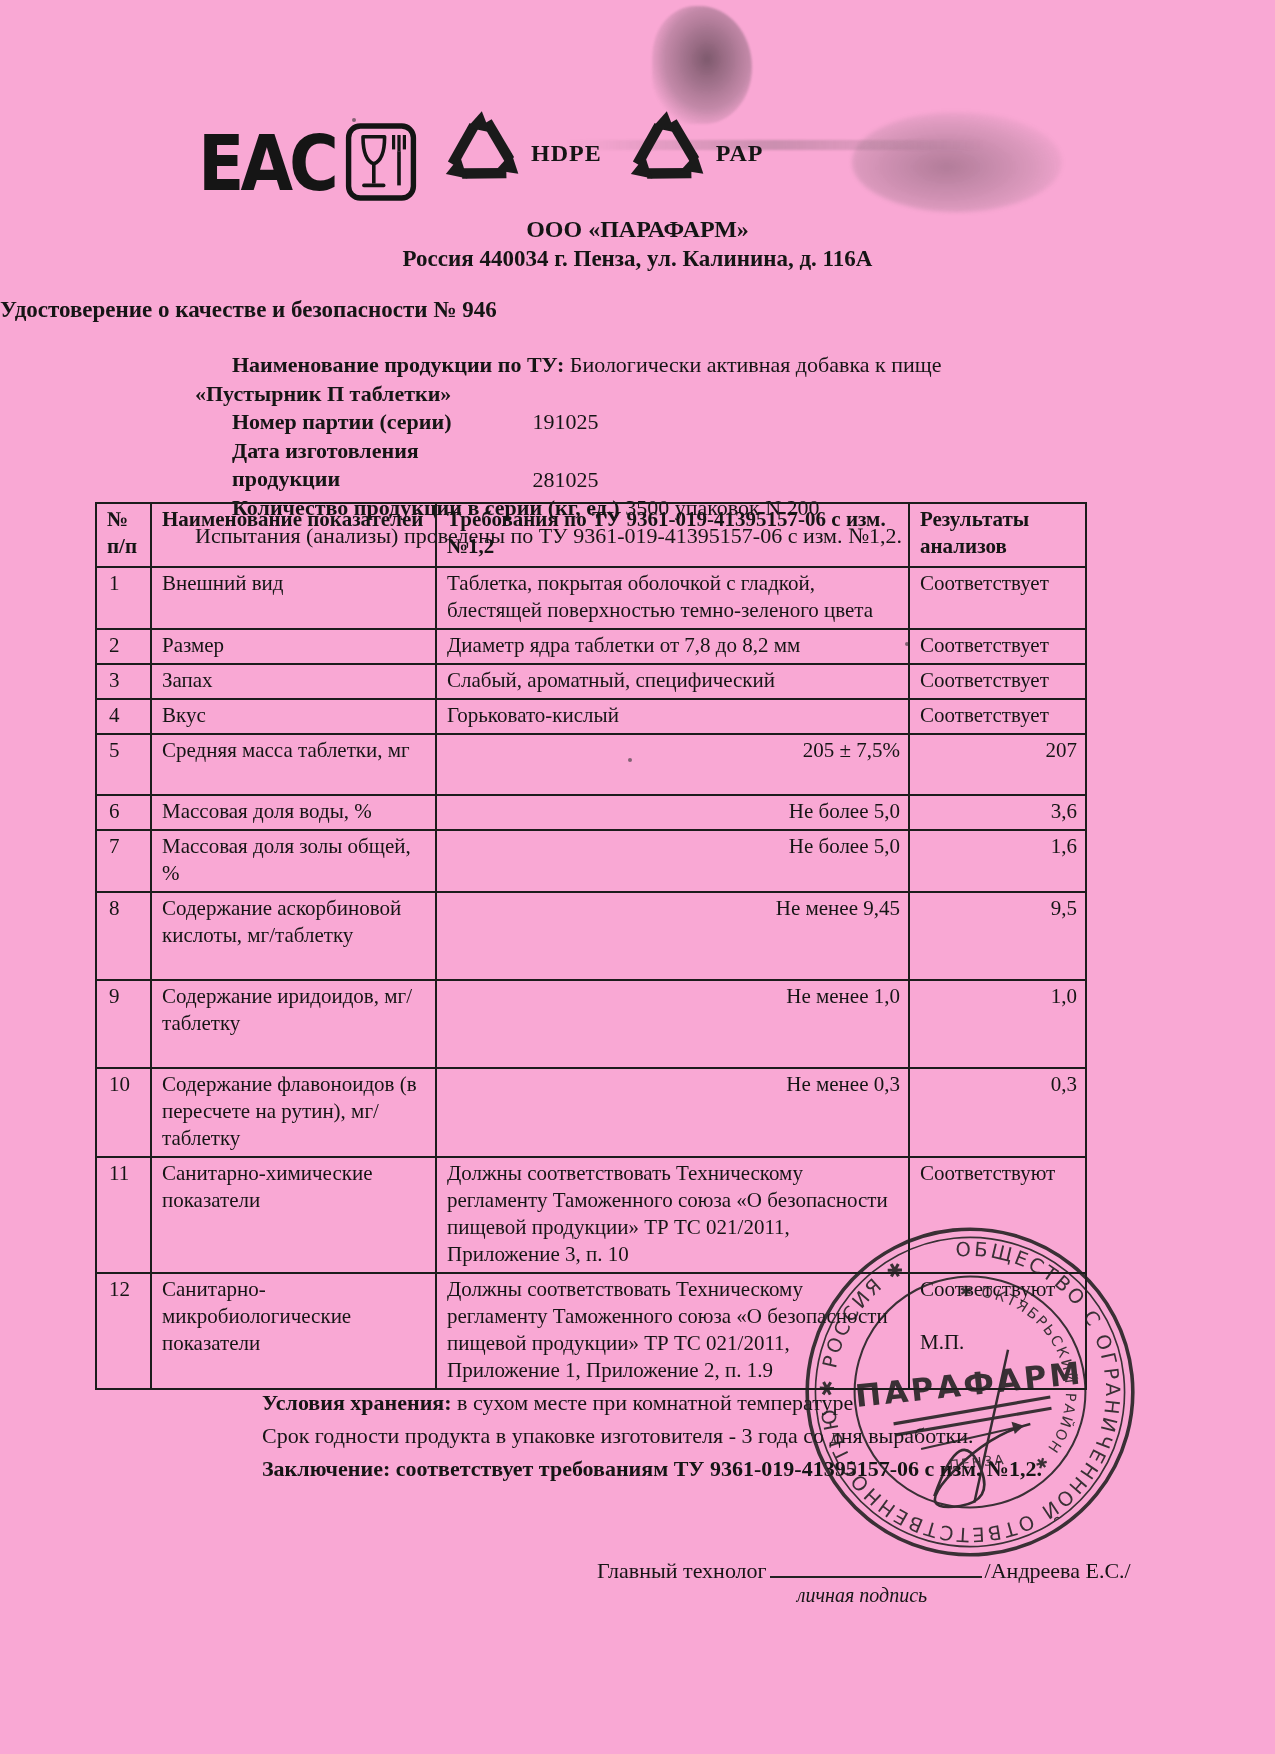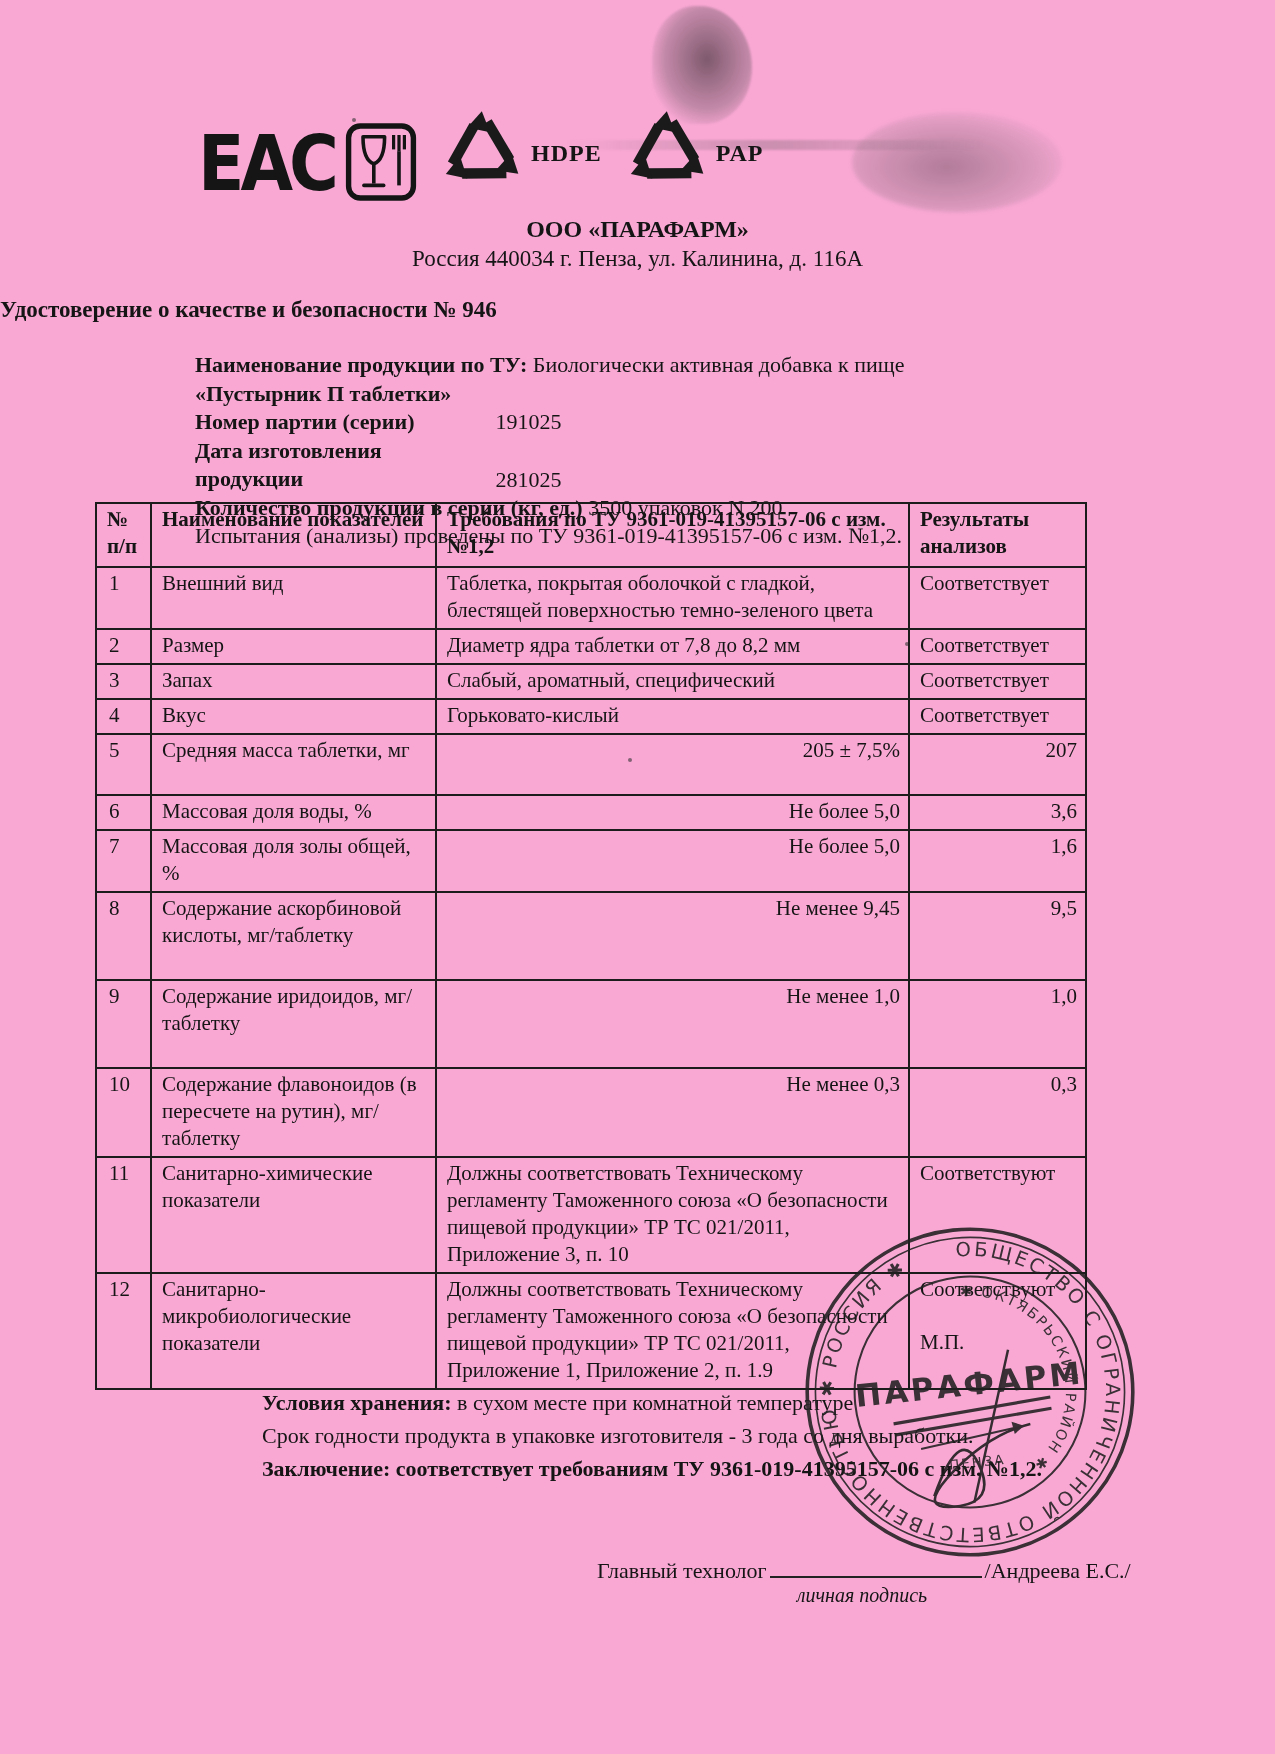--- a/index.html
+++ b/index.html
@@ -22,25 +22,25 @@
   
   .logos{position:absolute; top:108px; left:198px; display:flex; align-items:flex-start;}
   .eac{font-family:"DejaVu Sans","Liberation Sans",sans-serif; font-weight:bold;
        font-size:68px; line-height:100px; letter-spacing:-4px; transform:scaleY(1.12); transform-origin:top left;}
   .glassfork{width:72px; height:80px; margin:14px 0 0 10px;}
   .rec{display:flex; flex-direction:row; align-items:center; margin-left:16px;}
   .rec svg{width:98px; height:90px;}
   .rec-label{font-weight:bold; font-size:24px; margin-top:0; letter-spacing:1px;}
   
   .company{position:absolute; top:216px; left:0; width:100%; text-align:center; font-size:24px; font-weight:bold;}
-  .address{position:absolute; top:246px; left:0; width:100%; text-align:center; font-size:23px;}
+  .address{position:absolute; top:246px; left:0; width:100%; text-align:center; font-size:23px;font-weight:bold;}
   .doc-title{position:absolute; top:297px; left:0; width:100%; text-align:left; font-size:23px; font-weight:bold;}
   
   .product{position:absolute; top:351px; left:195px; width:900px; font-size:22px; line-height:28.5px;}
-  .product b{font-weight:bold;}
+  .product b{font-weight:bold;margin-left:37px;}
   .bold{font-weight:bold;}
   .w{display:inline-block; width:295px;}
   
   table.qt{position:absolute; top:502px; left:95px; width:990px; border-collapse:collapse; table-layout:fixed;
            font-size:21px;}
   .qt th,.qt td{border:2px solid #1c1c1c; vertical-align:top; line-height:27px; padding:2px 8px 4px 10px;
                 overflow:hidden;}
   .qt th{font-weight:bold; text-align:left; padding-bottom:6px;}
   .qt td.c{text-align:right;}
   .qt td.num{padding-left:12px;}

